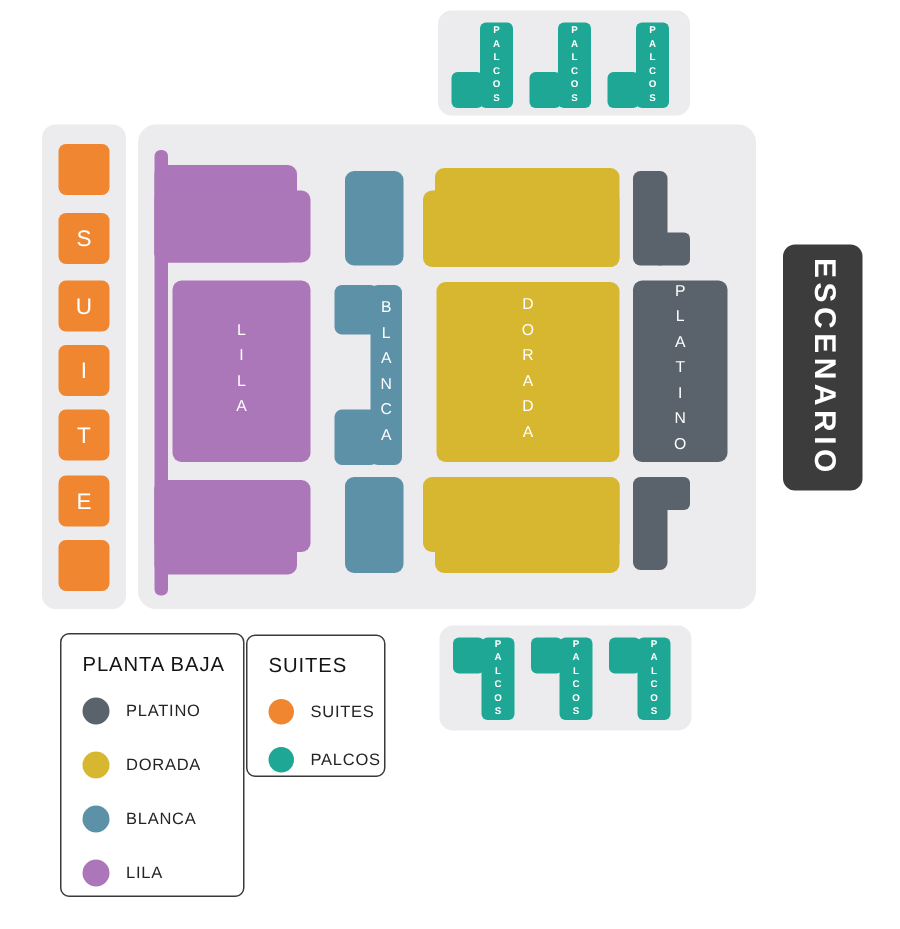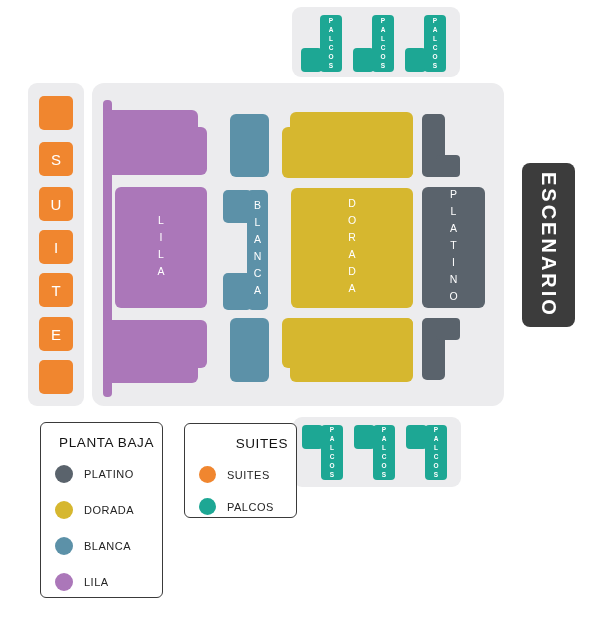--- a/index.html
+++ b/index.html
@@ -32,21 +32,20 @@
     writing-mode:vertical-rl;color:#ffffff;font-weight:700;
     font-size:20px;letter-spacing:3px;white-space:nowrap;
   }
   .legend{
     position:absolute;background:#ffffff;border:1.5px solid #3A3A3A;border-radius:6px;
     box-sizing:border-box;padding:10px 8px 4px 8px;
   }
   .legend-title{
     font-size:13.5px;font-weight:500;color:#141414;letter-spacing:0.6px;
     margin:2px 0 15px 6px;
-    text-align:right;
   }
   .legend-item{display:flex;align-items:center;margin:0 0 18px 6px;}
   .swatch{width:18px;height:18px;border-radius:50%;flex:0 0 auto;}
   .legend-item-label{font-size:11px;color:#242424;letter-spacing:0.5px;margin-left:11px;}
   .legend.suites-legend .swatch{width:17px;height:17px;}
   .legend.suites-legend .legend-item{margin-bottom:15px;}
 </style>
 </head>
 <body>
 
@@ -181,21 +180,21 @@
     <div class="legend-item">
       <span class="swatch" style="background-color: rgb(92, 145, 168);"></span>
       <span class="legend-item-label">BLANCA</span>
     </div>
     <div class="legend-item">
       <span class="swatch" style="background-color: rgb(171, 119, 185);"></span>
       <span class="legend-item-label">LILA</span>
     </div>
   </div>
 
-  <div class="legend suites-legend" style="left:184px;top:423px;width:113px;height:95px;">
+  <div class="legend suites-legend" style="left:164px;top:423px;width:93px;height:95px;">
     <div class="legend-title">SUITES</div>
     <div class="legend-item">
       <span class="swatch" style="background-color: rgb(240, 134, 47);"></span>
       <span class="legend-item-label">SUITES</span>
     </div>
     <div class="legend-item">
       <span class="swatch" style="background-color: rgb(29, 167, 148);"></span>
       <span class="legend-item-label">PALCOS</span>
     </div>
   </div>

